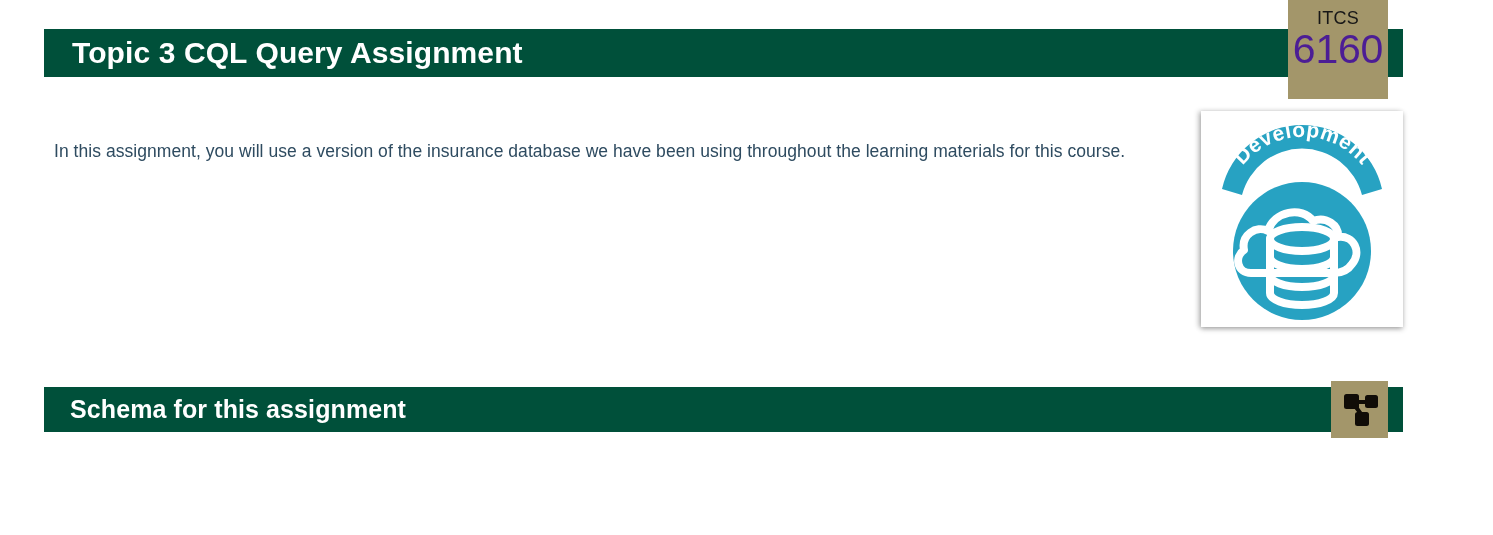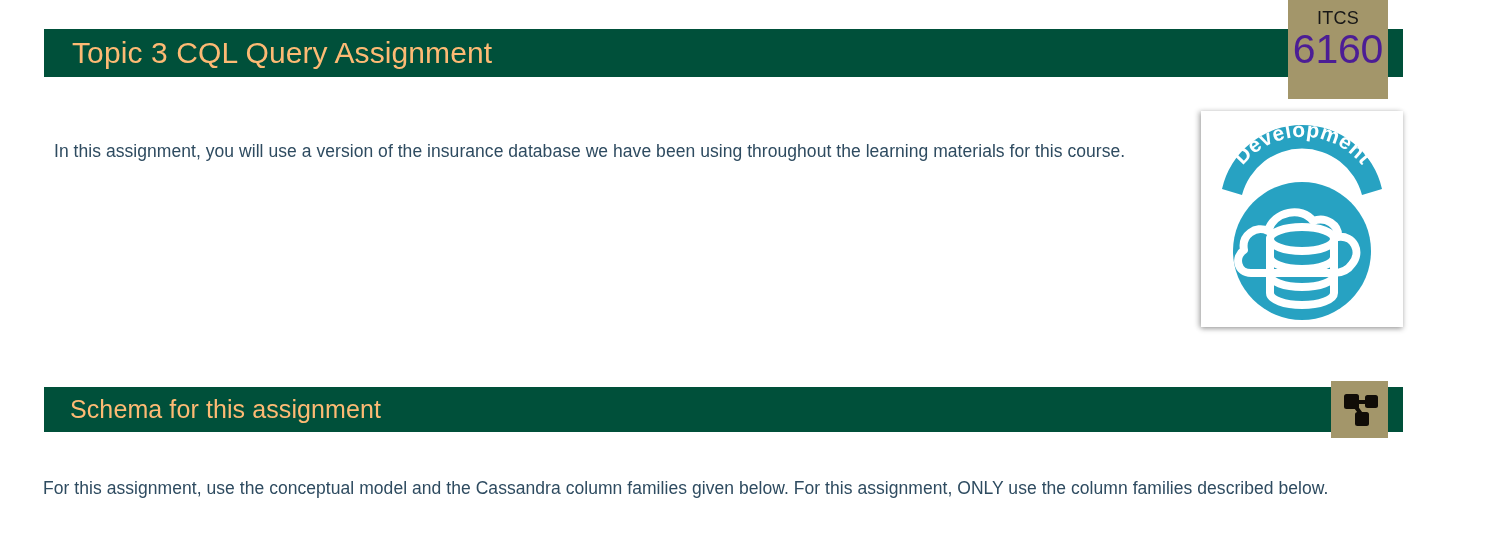--- a/index.html
+++ b/index.html
@@ -36,22 +36,22 @@
 
   .section-bar.secondary {
     left: 44px;
     top: 387px;
     width: 1359px;
     height: 45px;
     text-align: right;
   }
 
   .section-title {
-    color: #fdba74;
-    font-weight: normal;
+    color: #ffffff;
+    font-weight: bold;
     white-space: nowrap;
   }
 
   .section-bar.primary .section-title {
     font-size: 30px;
     padding-left: 28px;
     letter-spacing: 0.1px;
   }
 
   .section-bar.secondary .section-title {
@@ -208,15 +208,14 @@
 
       <path d="M 14 12 L 29 12" stroke="#100c07" stroke-width="4" stroke-linecap="round"></path>
       <path d="M 13 13 L 21 24" stroke="#100c07" stroke-width="4" stroke-linecap="round"></path>
 
       <rect x="4" y="4" width="15" height="15" rx="2.5" fill="#100c07"></rect>
       <rect x="25" y="5" width="13" height="13" rx="2.5" fill="#100c07"></rect>
       <rect x="15" y="22" width="14" height="14" rx="2.5" fill="#100c07"></rect>
     </svg>
   </div>
 
-  <p class="body-text schema-note">For this assignment, use the conceptual model and the Cassandra column families given below. For this assignment, ONLY use the column families described below.</p>
 
 </div>
 
 </body></html>

